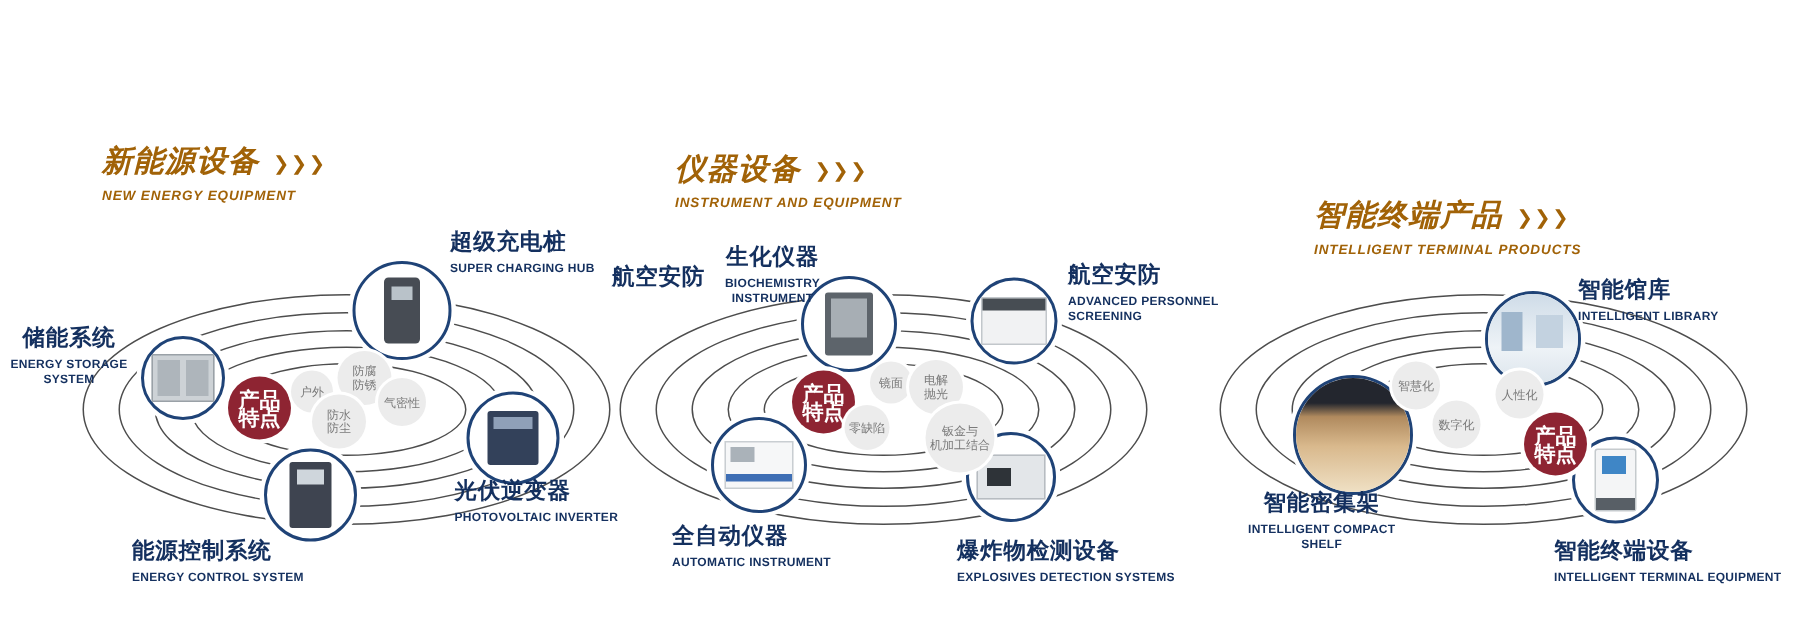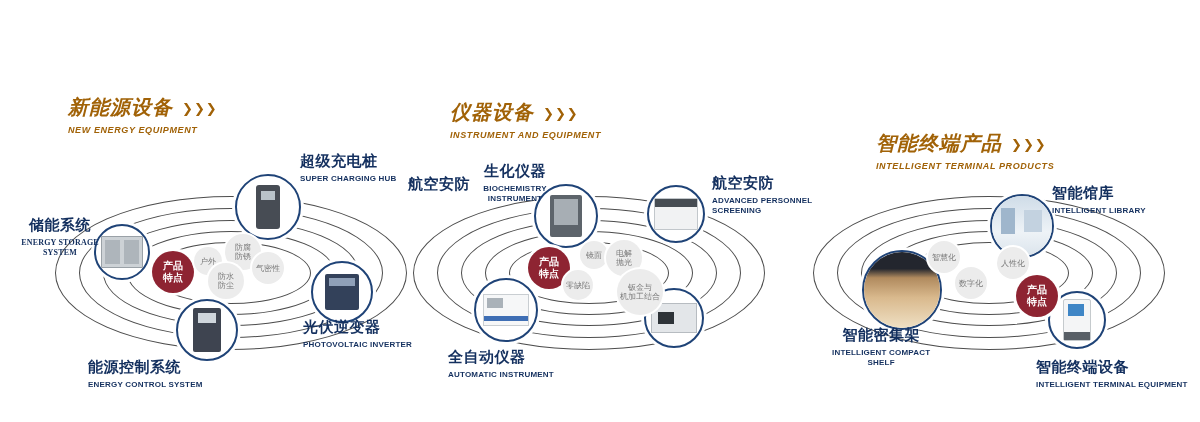--- a/index.html
+++ b/index.html
@@ -29,21 +29,21 @@
   
   .p-label{position:absolute;color:#14305f;font-weight:bold;}
   .p-label .cn{font-size:15px;letter-spacing:.5px;}
   .p-label .en{font-size:8px;margin-top:3px;white-space:pre-line;line-height:10px;letter-spacing:.2px;}
   .center-text{text-align:center;}
   .solo-label{position:absolute;color:#14305f;font-weight:bold;font-size:15px;letter-spacing:.5px;}
   
   .badge{
     position:absolute;background:#8e2432;color:#fff;border-radius:50%;
     display:flex;align-items:center;justify-content:center;text-align:center;
-    font-size:10px;font-weight:bold;line-height:12px;white-space:pre-line;
+    font-size:14px;font-weight:bold;line-height:12px;white-space:pre-line;
     box-shadow:0 0 0 3px #fff;
   }
   .bubble{
     position:absolute;background:#ececec;color:#7a7a7a;border-radius:50%;
     display:flex;align-items:center;justify-content:center;text-align:center;
     font-size:8px;line-height:9px;white-space:pre-line;box-shadow:0 0 0 2px #fff;
   }
   
   .dev-charge{width:24px;height:44px;background:#474c54;border-radius:3px;position:relative;}
   .dev-charge::after{content:"";position:absolute;top:6px;left:5px;width:14px;height:9px;background:#b9c2c9;}
@@ -117,21 +117,21 @@
     <div class="dev-inverter"></div>
   </div>
   <div class="prod-circle" style="left:176px;top:299px;width:62px;height:62px;">
     <div class="dev-control"></div>
   </div>
 
   <div class="p-label" style="left:300px;top:152px;">
     <div class="cn">超级充电桩</div>
     <div class="en">SUPER CHARGING HUB</div>
   </div>
-  <div class="p-label center-text" style="left:14px;top:216px;width:92px;font-family:Liberation Serif, serif;">
+  <div class="p-label center-text" style="left:0px;top:216px;width:92px;">
     <div class="cn">储能系统</div>
     <div class="en">ENERGY STORAGE
 SYSTEM</div>
   </div>
   <div class="p-label" style="left:88px;top:358px;">
     <div class="cn">能源控制系统</div>
     <div class="en">ENERGY CONTROL SYSTEM</div>
   </div>
   <div class="p-label" style="left:303px;top:318px;">
     <div class="cn">光伏逆变器</div>
@@ -174,20 +174,24 @@
   </div>
   <div class="p-label" style="left:712px;top:174px;">
     <div class="cn">航空安防</div>
     <div class="en">ADVANCED PERSONNEL
 SCREENING</div>
   </div>
   <div class="p-label" style="left:448px;top:348px;">
     <div class="cn">全自动仪器</div>
     <div class="en">AUTOMATIC INSTRUMENT</div>
   </div>
+  <div class="p-label" style="left:638px;top:358px;">
+    <div class="cn">爆炸物检测设备</div>
+    <div class="en">EXPLOSIVES DETECTION SYSTEMS</div>
+  </div>
 
   <div class="badge" style="left:528px;top:247px;width:42px;height:42px;">产品
 特点</div>
   <div class="bubble" style="left:580px;top:241px;width:28px;height:28px;">镜面</div>
   <div class="bubble" style="left:606px;top:240px;width:36px;height:36px;">电解
 抛光</div>
   <div class="bubble" style="left:563px;top:270px;width:30px;height:30px;">零缺陷</div>
   <div class="bubble" style="left:617px;top:269px;width:46px;height:46px;">钣金与
 机加工结合</div>
 

